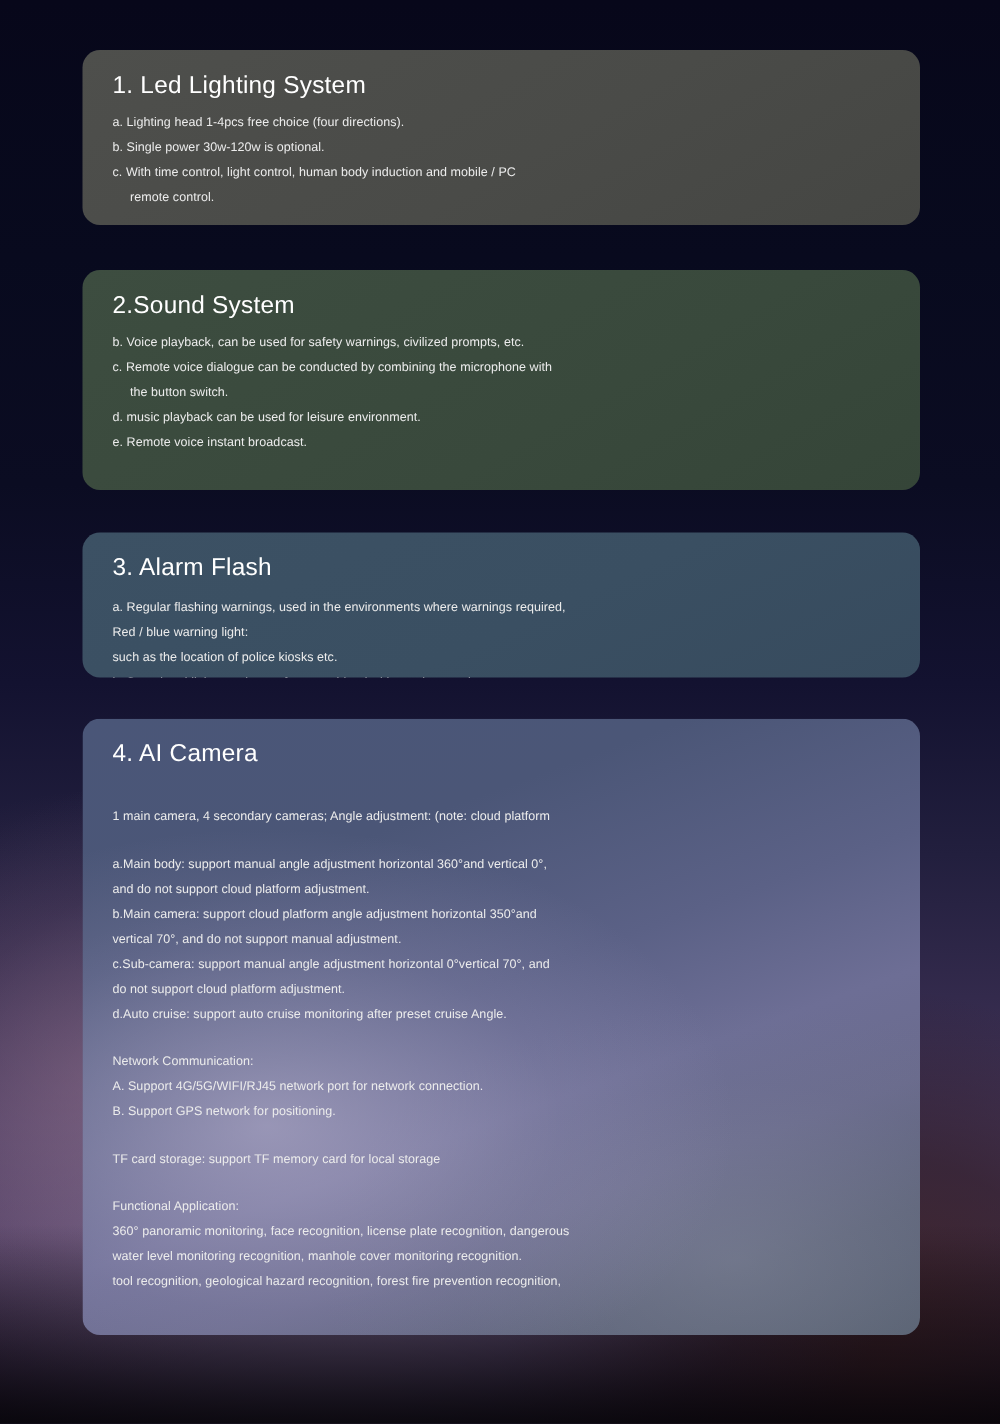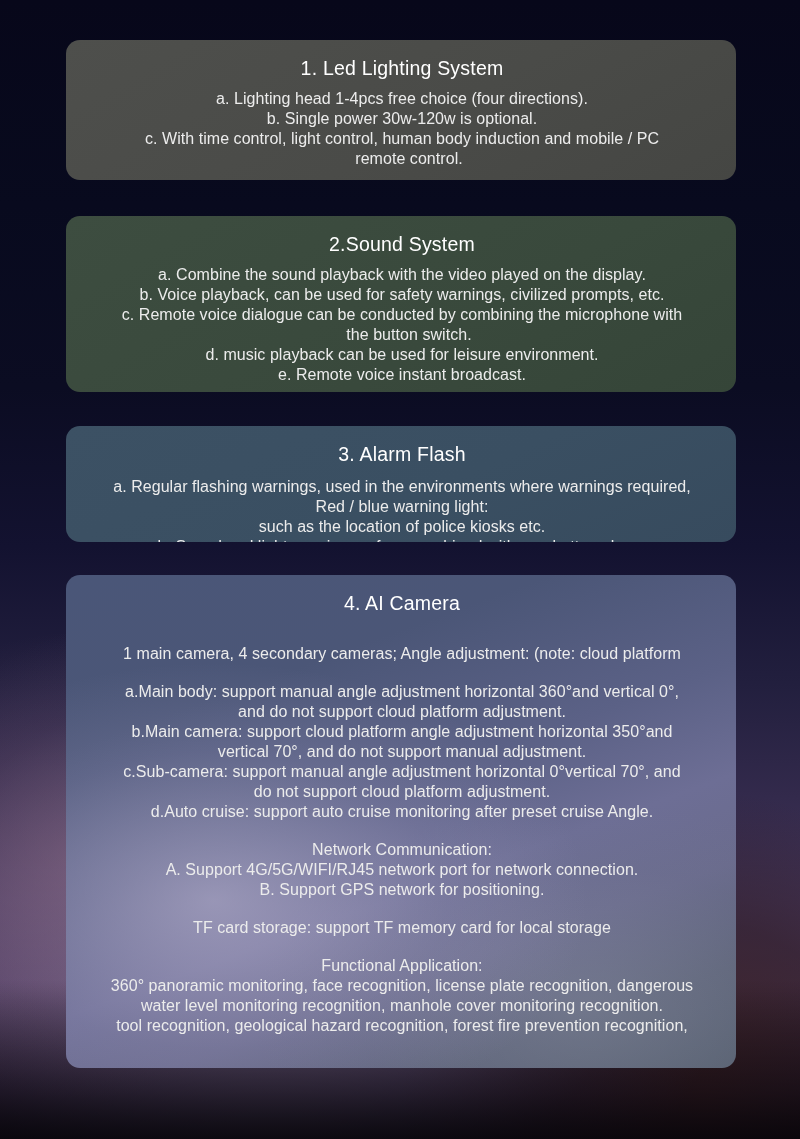--- a/index.html
+++ b/index.html
@@ -78,34 +78,33 @@
     height: 1139px;
     padding: 40px 64px 0 66px;
   }
 
   .card {
     position: relative;
     border-radius: 14px;
     padding: 16px 22px 20px 24px;
     color: #f2f2f2;
     overflow: hidden;
-    text-align: center;
   }
 
   .card-title {
     font-size: 19.5px;
     font-weight: 400;
     color: #ffffff;
     letter-spacing: 0.2px;
     margin-bottom: 9px;
     line-height: 1.25;
   }
 
   .card-body p {
-    font-size: 16px;
+    font-size: 10px;
     line-height: 20px;
     color: #ececec;
     letter-spacing: 0.05px;
   }
 
   .card-body p.indent {
     text-indent: 14px;
   }
 
   .spacer {
@@ -163,21 +162,20 @@
       <p>a. Lighting head 1-4pcs free choice (four directions).</p>
       <p>b. Single power 30w-120w is optional.</p>
       <p>c. With time control, light control, human body induction and mobile / PC</p>
       <p class="indent">remote control.</p>
     </div>
   </section>
 
   <section class="card card-sound">
     <h2 class="card-title">2.Sound System</h2>
     <div class="card-body">
-      <p>a. Combine the sound playback with the video played on the display.</p>
       <p>b. Voice playback, can be used for safety warnings, civilized prompts, etc.</p>
       <p>c. Remote voice dialogue can be conducted by combining the microphone with</p>
       <p class="indent">the button switch.</p>
       <p>d. music playback can be used for leisure environment.</p>
       <p>e. Remote voice instant broadcast.</p>
     </div>
   </section>
 
   <section class="card card-alarm">
     <h2 class="card-title">3. Alarm Flash</h2>

